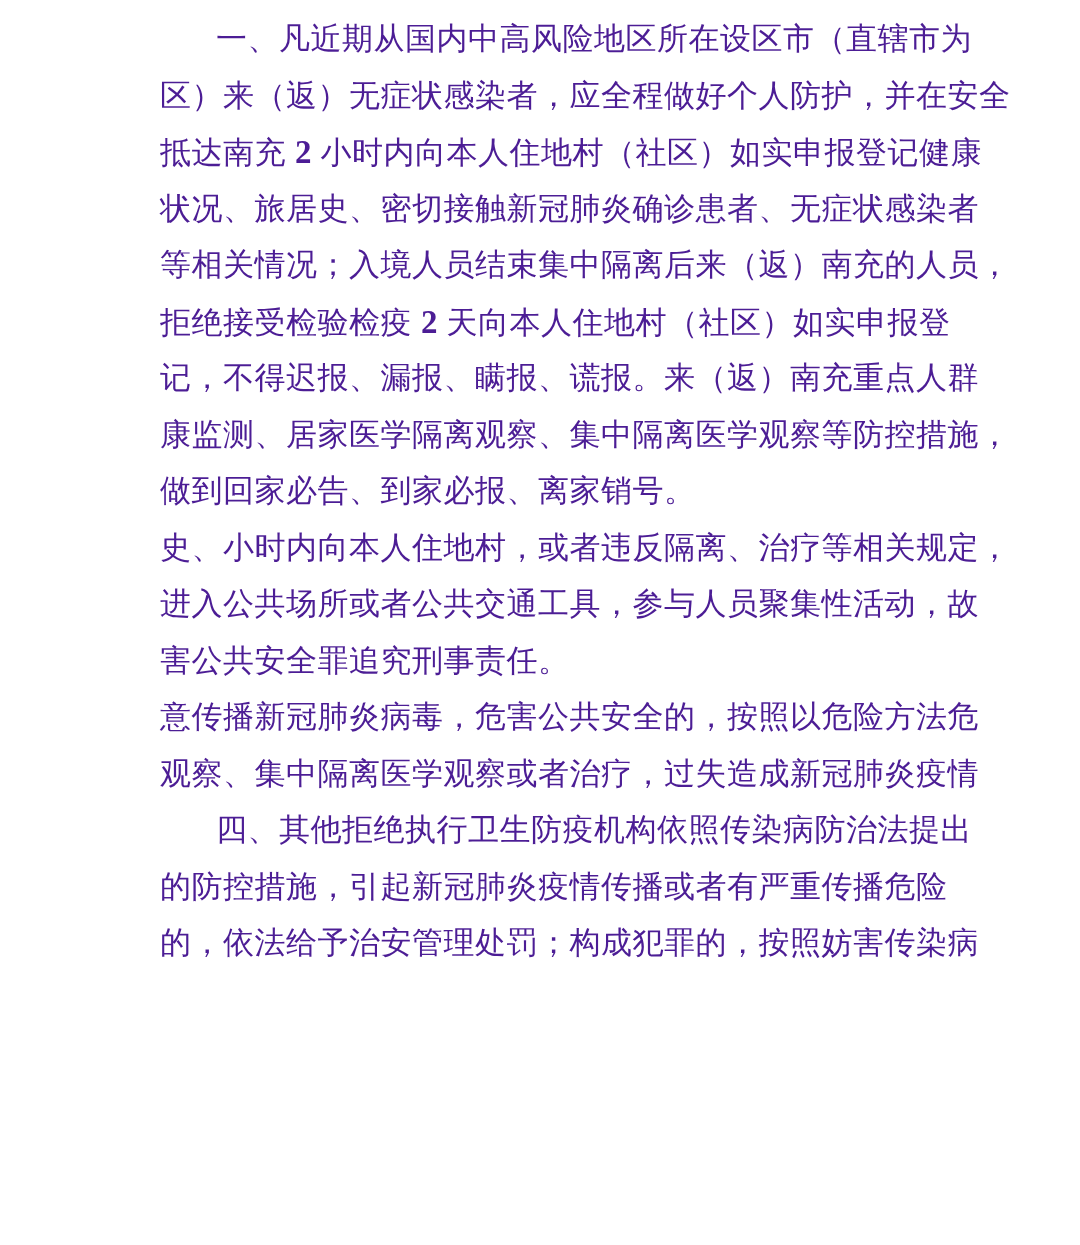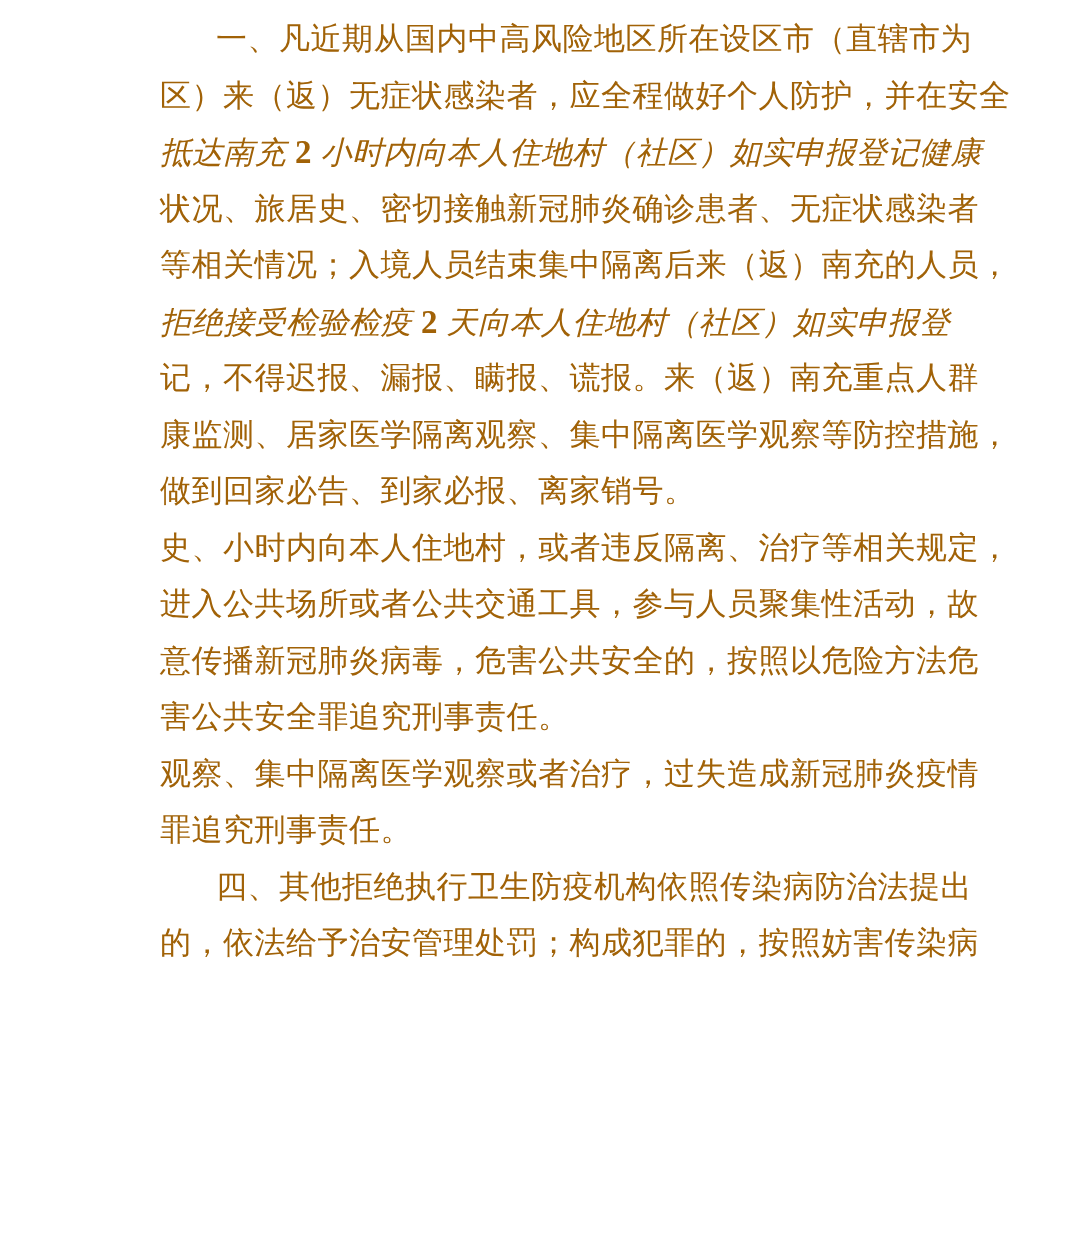--- a/index.html
+++ b/index.html
@@ -17,24 +17,24 @@
     left: 160px;
     top: 11px;
     width: 780px;
   }
   .line {
     height: 56.5px;
     line-height: 56.5px;
     font-size: 31px;
     white-space: nowrap;
     letter-spacing: 0.5px;
-    color: #a16207;
+    color: #4c1d95;
   }
   .line.indent { padding-left: 56px; }
-  .line .seg { display: inline; font-style: italic; }
+  .line .seg { display: inline; }
   .line .num {
     font-family: "Liberation Serif", serif;
     font-weight: bold;
     font-size: 33px;
     margin: 0 9px;
     letter-spacing: 0;
   }
 </style>
 </head>
 <body>
@@ -50,28 +50,28 @@
       <div class="line">等相关情况；入境人员结束集中隔离后来（返）南充的人员，</div>
       <div class="line"><span class="seg">拒绝接受检验检疫</span><span class="num">2</span><span class="seg">天向本人住地村（社区）如实申报登</span></div>
       <div class="line">记，不得迟报、漏报、瞒报、谎报。来（返）南充重点人群</div>
       <div class="line">康监测、居家医学隔离观察、集中隔离医学观察等防控措施，</div>
       <div class="line">做到回家必告、到家必报、离家销号。</div>
     </div>
 
     <div>
       <div class="line">史、小时内向本人住地村，或者违反隔离、治疗等相关规定，</div>
       <div class="line">进入公共场所或者公共交通工具，参与人员聚集性活动，故</div>
+      <div class="line">害公共安全罪追究刑事责任。</div>
       <div class="line">意传播新冠肺炎病毒，危害公共安全的，按照以危险方法危</div>
-      <div class="line">害公共安全罪追究刑事责任。</div>
     </div>
 
     <div>
       <div class="line">观察、集中隔离医学观察或者治疗，过失造成新冠肺炎疫情</div>
-      <div class="line">罪追究刑事责任。</div>
     </div>
 
     <div>
       <div class="line indent">四、其他拒绝执行卫生防疫机构依照传染病防治法提出</div>
+      <div class="line">的防控措施，引起新冠肺炎疫情传播或者有严重传播危险</div>
       <div class="line">的，依法给予治安管理处罚；构成犯罪的，按照妨害传染病</div>
     </div>
 
   </div>
 </div>
 
 </body></html>

